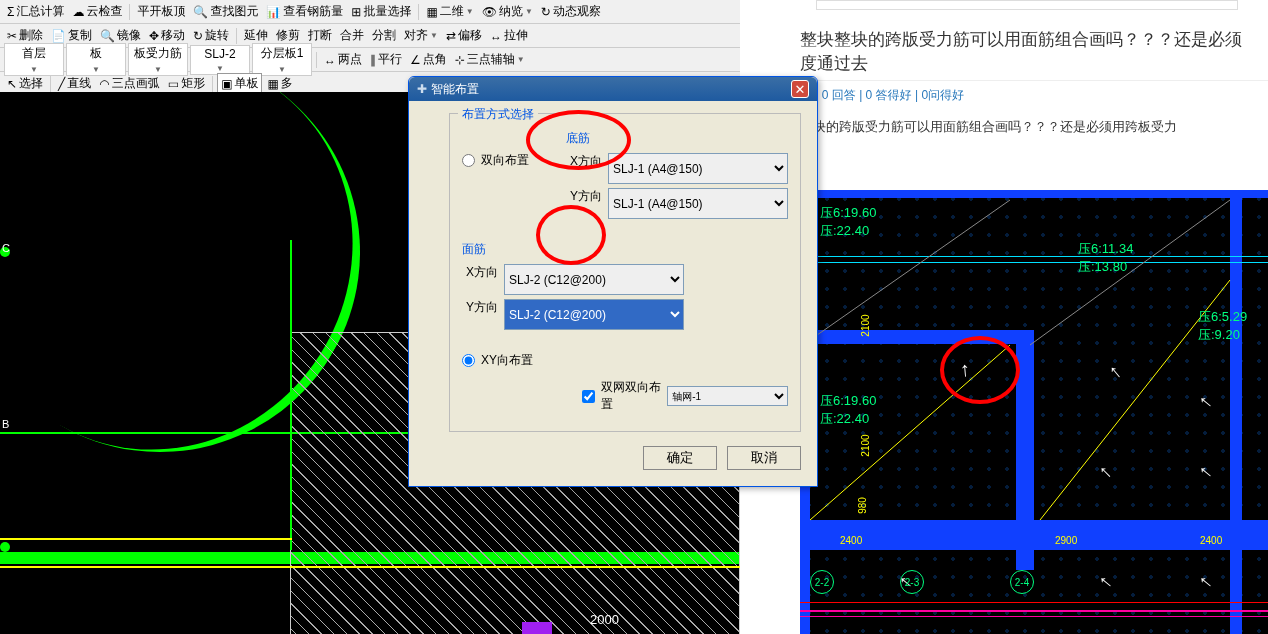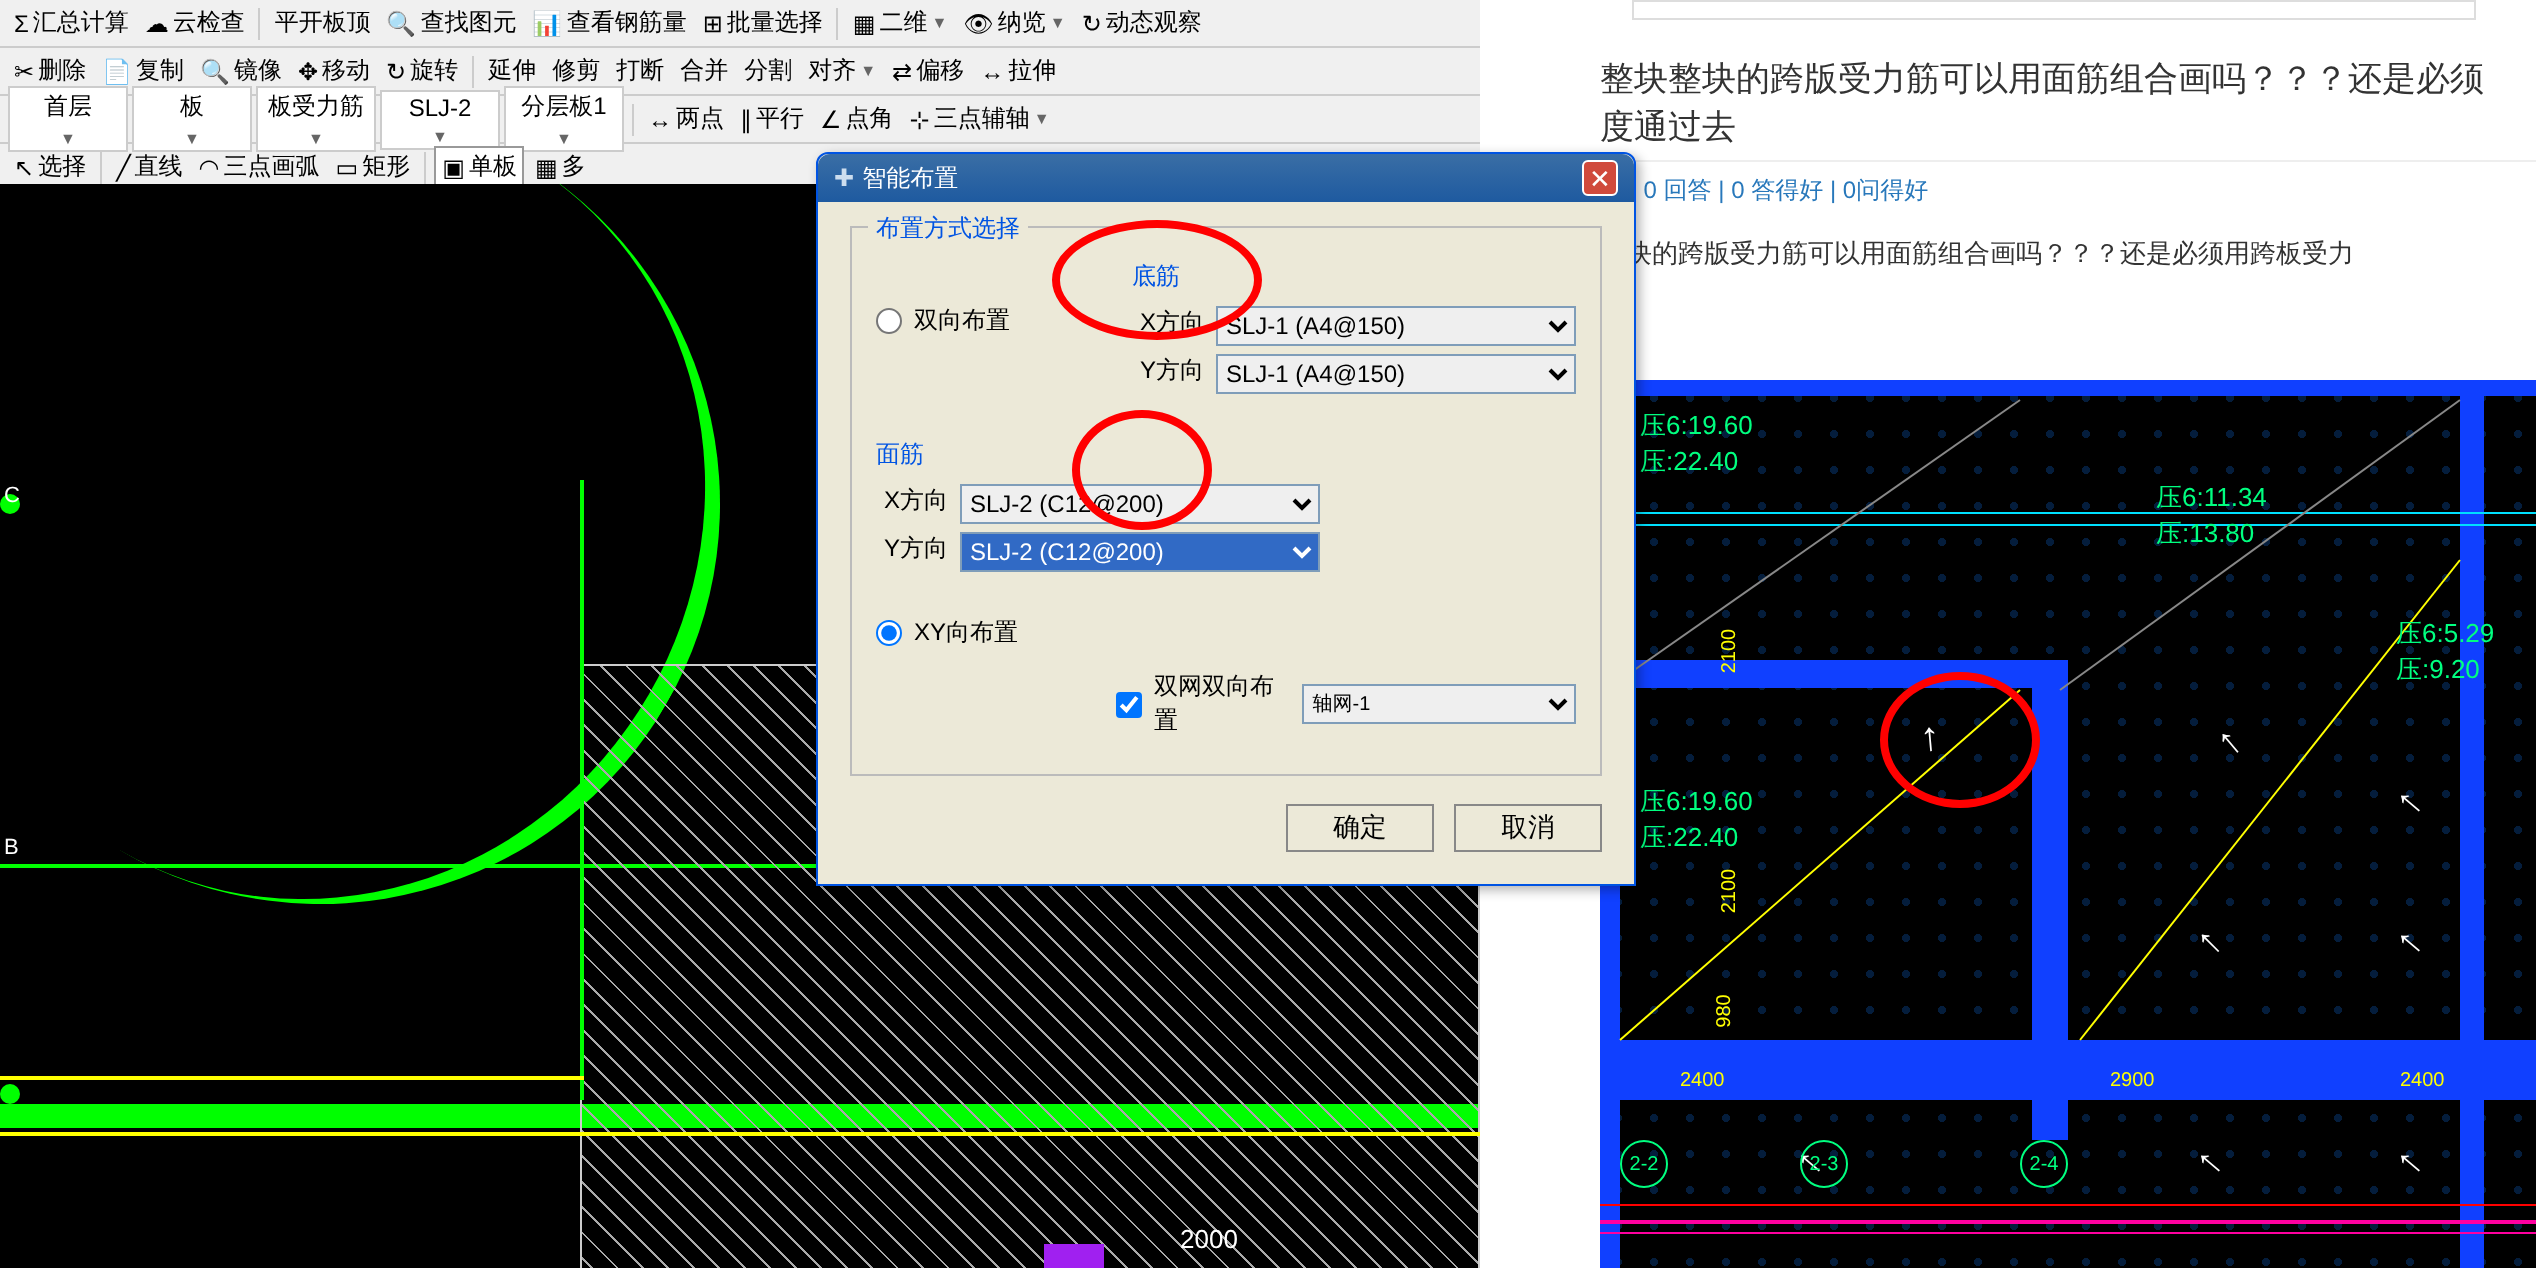--- a/index.html
+++ b/index.html
@@ -19,29 +19,29 @@
 .yellow-line { position: absolute; background: #ffff00; }
 .hatched-area { position: absolute; left: 290px; top: 240px; width: 450px; height: 310px; background: repeating-linear-gradient(45deg, transparent, transparent 8px, #aaa 8px, #aaa 9px); border: 1px solid #ccc; }
 .purple-box { position: absolute; left: 522px; top: 530px; width: 30px; height: 28px; background: #a020f0; }
 .white-text { position: absolute; color: #fff; font-size: 13px; }
 .point-label { position: absolute; color: #fff; font-size: 11px; }
 
 .dialog { position: absolute; left: 408px; top: 76px; width: 410px; background: #ece9d8; border: 1px solid #0054e3; border-top-left-radius: 6px; border-top-right-radius: 6px; box-shadow: 2px 2px 6px rgba(0,0,0,0.3); z-index: 100; }
 .dialog-title { background: linear-gradient(#3a6ea5, #1e5aa0); color: #fff; padding: 4px 8px; display: flex; align-items: center; justify-content: space-between; height: 24px; border-top-left-radius: 6px; border-top-right-radius: 6px; }
 .dialog-title-left { display: flex; align-items: center; gap: 4px; }
 .dialog-close { width: 18px; height: 18px; background: #d04a3c; color: #fff; display: flex; align-items: center; justify-content: center; border: 1px solid #fff; border-radius: 3px; font-size: 13px; cursor: pointer; }
-.dialog-body { padding: 12px 16px 16px; }
+.dialog-body { padding: 12px 16px 16px; margin-left: 24px; }
 .groupbox { border: 1px solid #bbb; padding: 10px 12px 14px; position: relative; margin-bottom: 10px; }
 .groupbox-title { position: absolute; top: -8px; left: 8px; background: #ece9d8; padding: 0 4px; color: #0054e3; }
 .section-title { color: #0054e3; margin-bottom: 6px; }
 .radio-row { display: flex; align-items: center; gap: 4px; margin: 6px 0; }
 .radio-row input[type="radio"] { margin-right: 2px; }
 .field-row { display: flex; align-items: flex-start; gap: 6px; margin: 4px 0 4px 130px; }
 .field-row label { width: 36px; text-align: right; }
-.field-row select { width: 180px; height: 20px; font-size: 12px; border: 1px solid #7f9db9; }
+.field-row select { width: 180px; height: 31px; font-size: 12px; border: 1px solid #7f9db9; }
 .check-row { display: flex; align-items: center; gap: 6px; margin: 10px 0 4px 120px; }
 .check-row select { width: 144px; height: 20px; font-size: 10px; border: 1px solid #7f9db9; }
 .dialog-buttons { display: flex; justify-content: flex-end; gap: 10px; margin-top: 14px; }
 .dialog-buttons button { width: 74px; height: 24px; background: #ece9d8; border: 1px solid #888; cursor: pointer; }
 .red-circle { position: absolute; border: 4px solid #ff0000; border-radius: 50%; pointer-events: none; z-index: 200; }
 .circle1 { left: 526px; top: 110px; width: 105px; height: 60px; }
 .circle2 { left: 536px; top: 205px; width: 70px; height: 60px; }
 
 .right-panel { position: absolute; left: 740px; top: 0; width: 528px; height: 634px; background: #fff; }
 .right-top { padding: 8px 20px 4px 60px; border-bottom: 1px solid #eee; }

